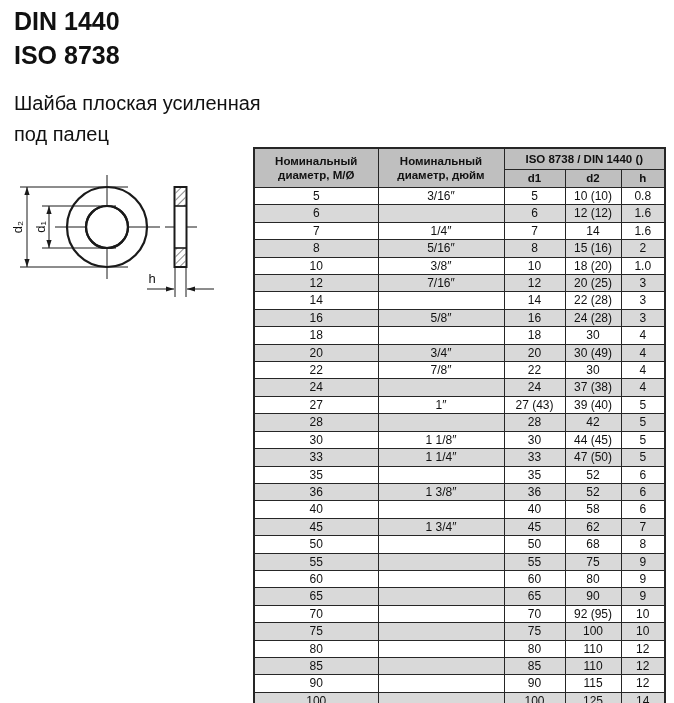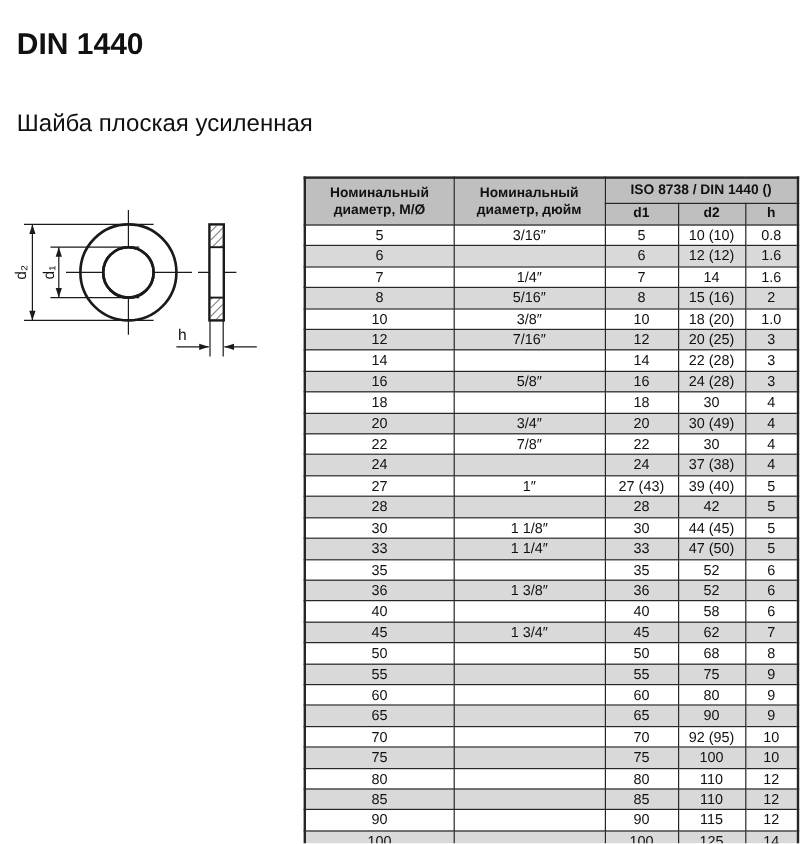--- a/index.html
+++ b/index.html
@@ -2,21 +2,21 @@
 <html style="--header-fill: #bfbfbf; --row-alt-fill: #d9d9d9; --border: #262626; --text: #111111;"><head>
 <meta charset="utf-8">
 <style>
   html,body{margin:0;padding:0;background:#fff;}
   .page{
     position:relative;width:674px;height:703px;background:#fff;overflow:hidden;
     font-family:"Liberation Sans","DejaVu Sans",sans-serif;color:var(--text,#111);
   }
   
   .titles{position:absolute;left:14px;top:4px;}
-  .std{font-size:25px;font-weight:bold;line-height:34px;color:#111;margin-top:16px;}
+  .std{font-size:25px;font-weight:bold;line-height:34px;color:#111;}
   .subtitle{position:absolute;left:14px;top:88px;font-size:20px;line-height:31px;color:#111;}
   
   .drawing{position:absolute;left:0;top:170px;}
   
   .spec-table{
     position:absolute;left:253px;top:147px;width:411px;
     border-collapse:collapse;table-layout:fixed;
     border:2px solid var(--border,#262626);
   }
   .spec-table th,.spec-table td{
@@ -36,24 +36,26 @@
   .c1{width:124px}.c2{width:126px}.c3{width:61px}.c4{width:56px}.c5{width:44px}
   svg text{font-family:"Liberation Sans","DejaVu Sans",sans-serif;font-size:13px;fill:#111;}
 </style>
 </head>
 <body>
 
 <div class="page">
 
   <div class="titles">
     <div class="std">DIN 1440</div>
+    <div class="std">ISO 8738</div>
   </div>
 
   <div class="subtitle">
     <div>Шайба плоская усиленная</div>
+    <div>под палец</div>
   </div>
 
   <svg class="drawing" width="240" height="150" viewBox="0 0 240 150">
     <defs>
       <pattern id="hatch" width="5" height="5" patternUnits="userSpaceOnUse" patternTransform="rotate(45)">
         <line x1="0" y1="0" x2="0" y2="5" stroke="#1a1a1a" stroke-width="1"></line>
       </pattern>
     </defs>
 
     <g>

